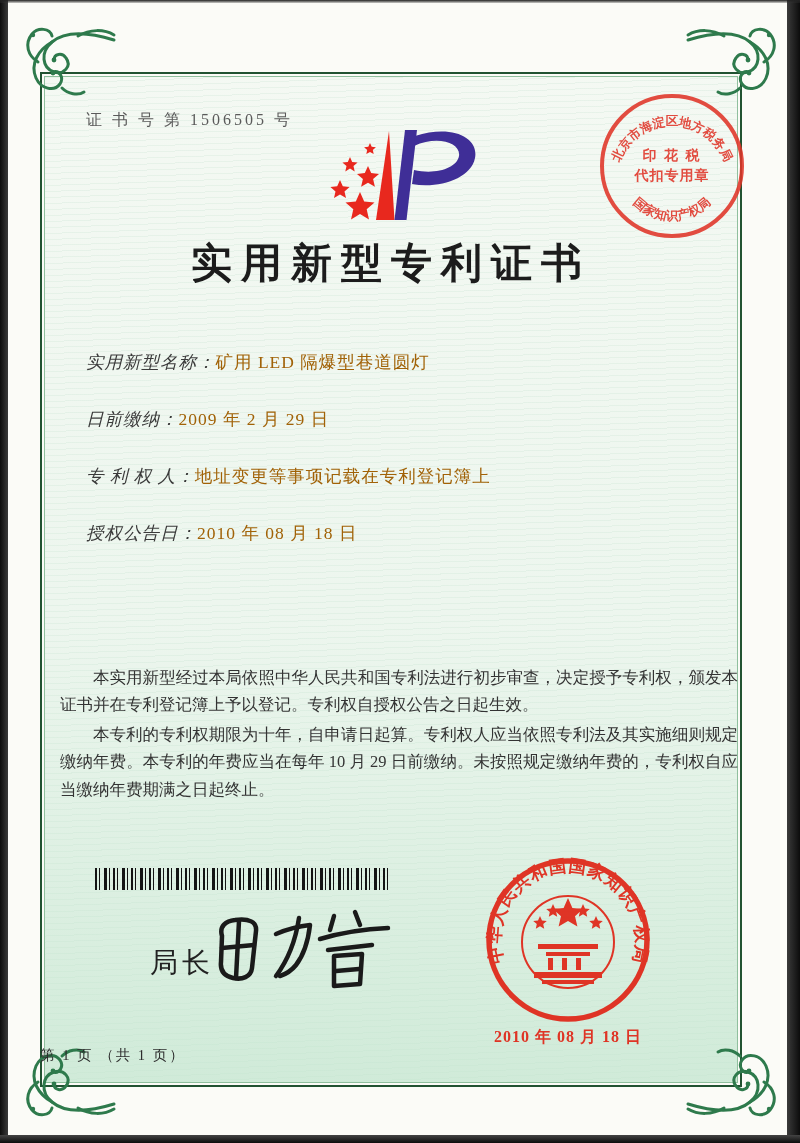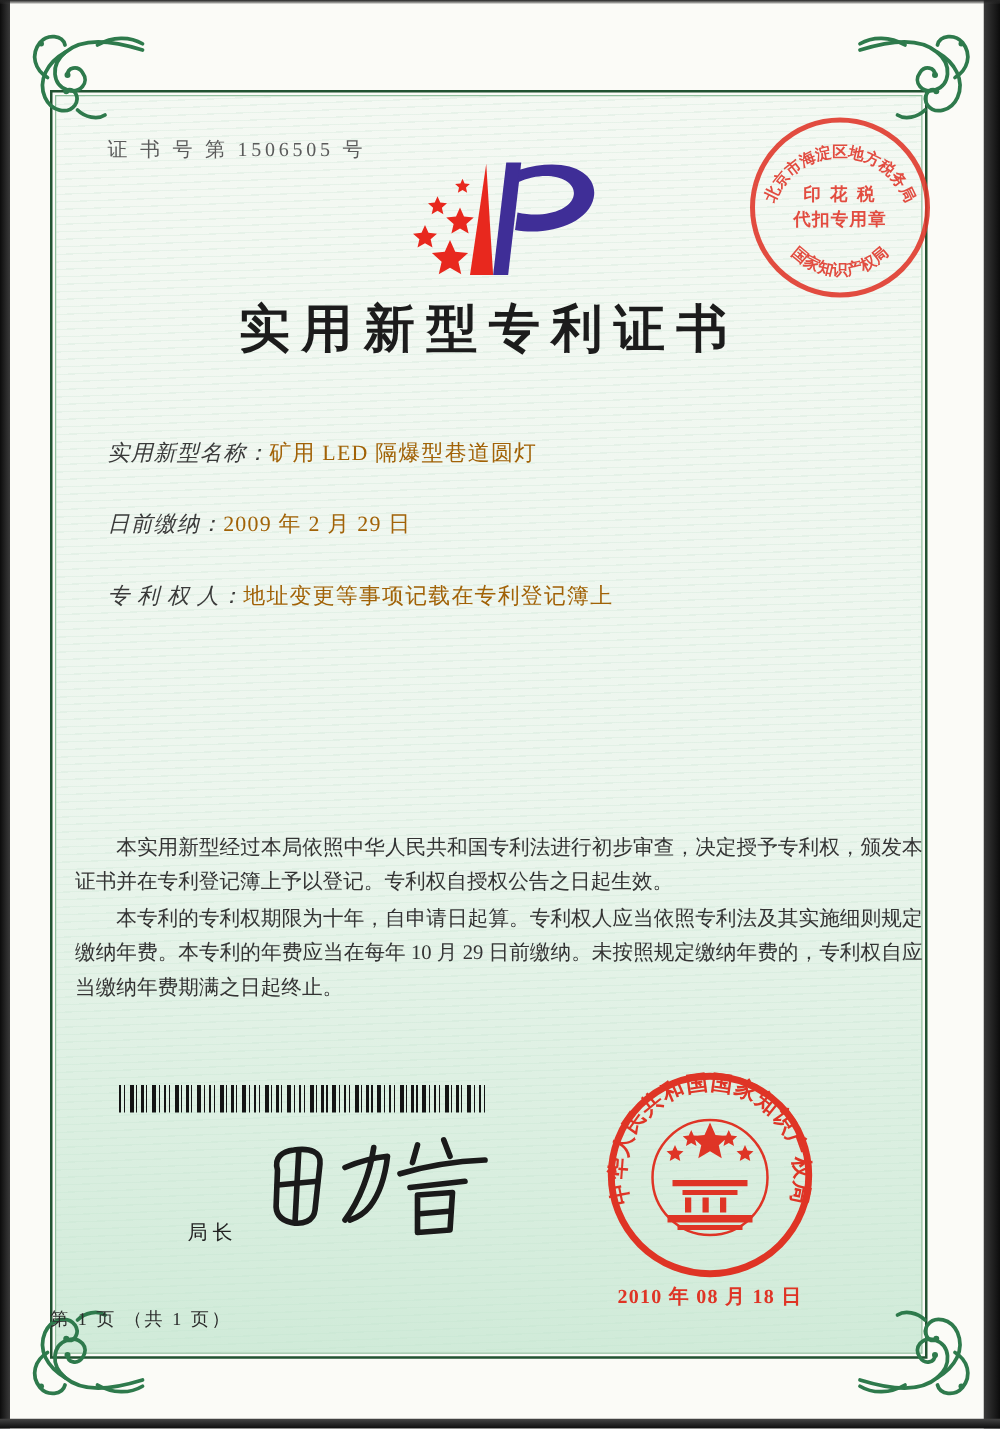--- a/index.html
+++ b/index.html
@@ -46,21 +46,21 @@
   .body-text p{margin:0 0 2px 0; text-indent:2em;font-family:Liberation Serif, serif;}
   .barcode{
     position:absolute; left:95px; top:868px; width:295px; height:22px;
     background:repeating-linear-gradient(90deg,
       #141414 0px,#141414 2px, transparent 2px,transparent 4px,
       #141414 4px,#141414 5px, transparent 5px,transparent 9px,
       #141414 9px,#141414 12px, transparent 12px,transparent 14px,
       #141414 14px,#141414 15px, transparent 15px,transparent 18px);
   }
   .commissioner{
-    position:absolute; left:150px; top:944px; font-size:16px; letter-spacing:4px; color:#222;margin-top:32px;
+    position:absolute; left:150px; top:944px; font-size:28px; letter-spacing:4px; color:#222;
   }
   .signature-svg{position:absolute; left:200px; top:896px; width:195px; height:108px;}
   .office-seal{position:absolute; left:462px; top:856px; width:212px; height:196px; opacity:.93;}
   .tax-stamp{position:absolute; left:596px; top:90px; width:152px; height:152px; opacity:.88;}
   .footer{
     position:absolute; left:40px; top:1046px; width:702px; 
     font-size:14.5px; letter-spacing:2px; color:#2c2c2c;
   }
 </style>
 </head>
@@ -128,20 +128,23 @@
 
   <div class="fields">
     <div class="field">
       <span class="lbl">实用新型名称：</span><span class="val">矿用 LED 隔爆型巷道圆灯</span>
     </div>
     <div class="field">
       <span class="lbl">日前缴纳：</span><span class="val">2009 年 2 月 29 日</span>
     </div>
     <div class="field">
       <span class="lbl">专 利 权 人：</span><span class="val">地址变更等事项记载在专利登记簿上</span>
+    </div>
+    <div class="field">
+      <span class="lbl">授权公告日：</span><span class="val">2010 年 08 月 18 日</span>
     </div>
   </div>
 
   <div class="body-text">
     <p>本实用新型经过本局依照中华人民共和国专利法进行初步审查，决定授予专利权，颁发本证书并在专利登记簿上予以登记。专利权自授权公告之日起生效。</p>
     <p>本专利的专利权期限为十年，自申请日起算。专利权人应当依照专利法及其实施细则规定缴纳年费。本专利的年费应当在每年 10 月 29 日前缴纳。未按照规定缴纳年费的，专利权自应当缴纳年费期满之日起终止。</p>
   </div>
 
   <div class="barcode"></div>
 

